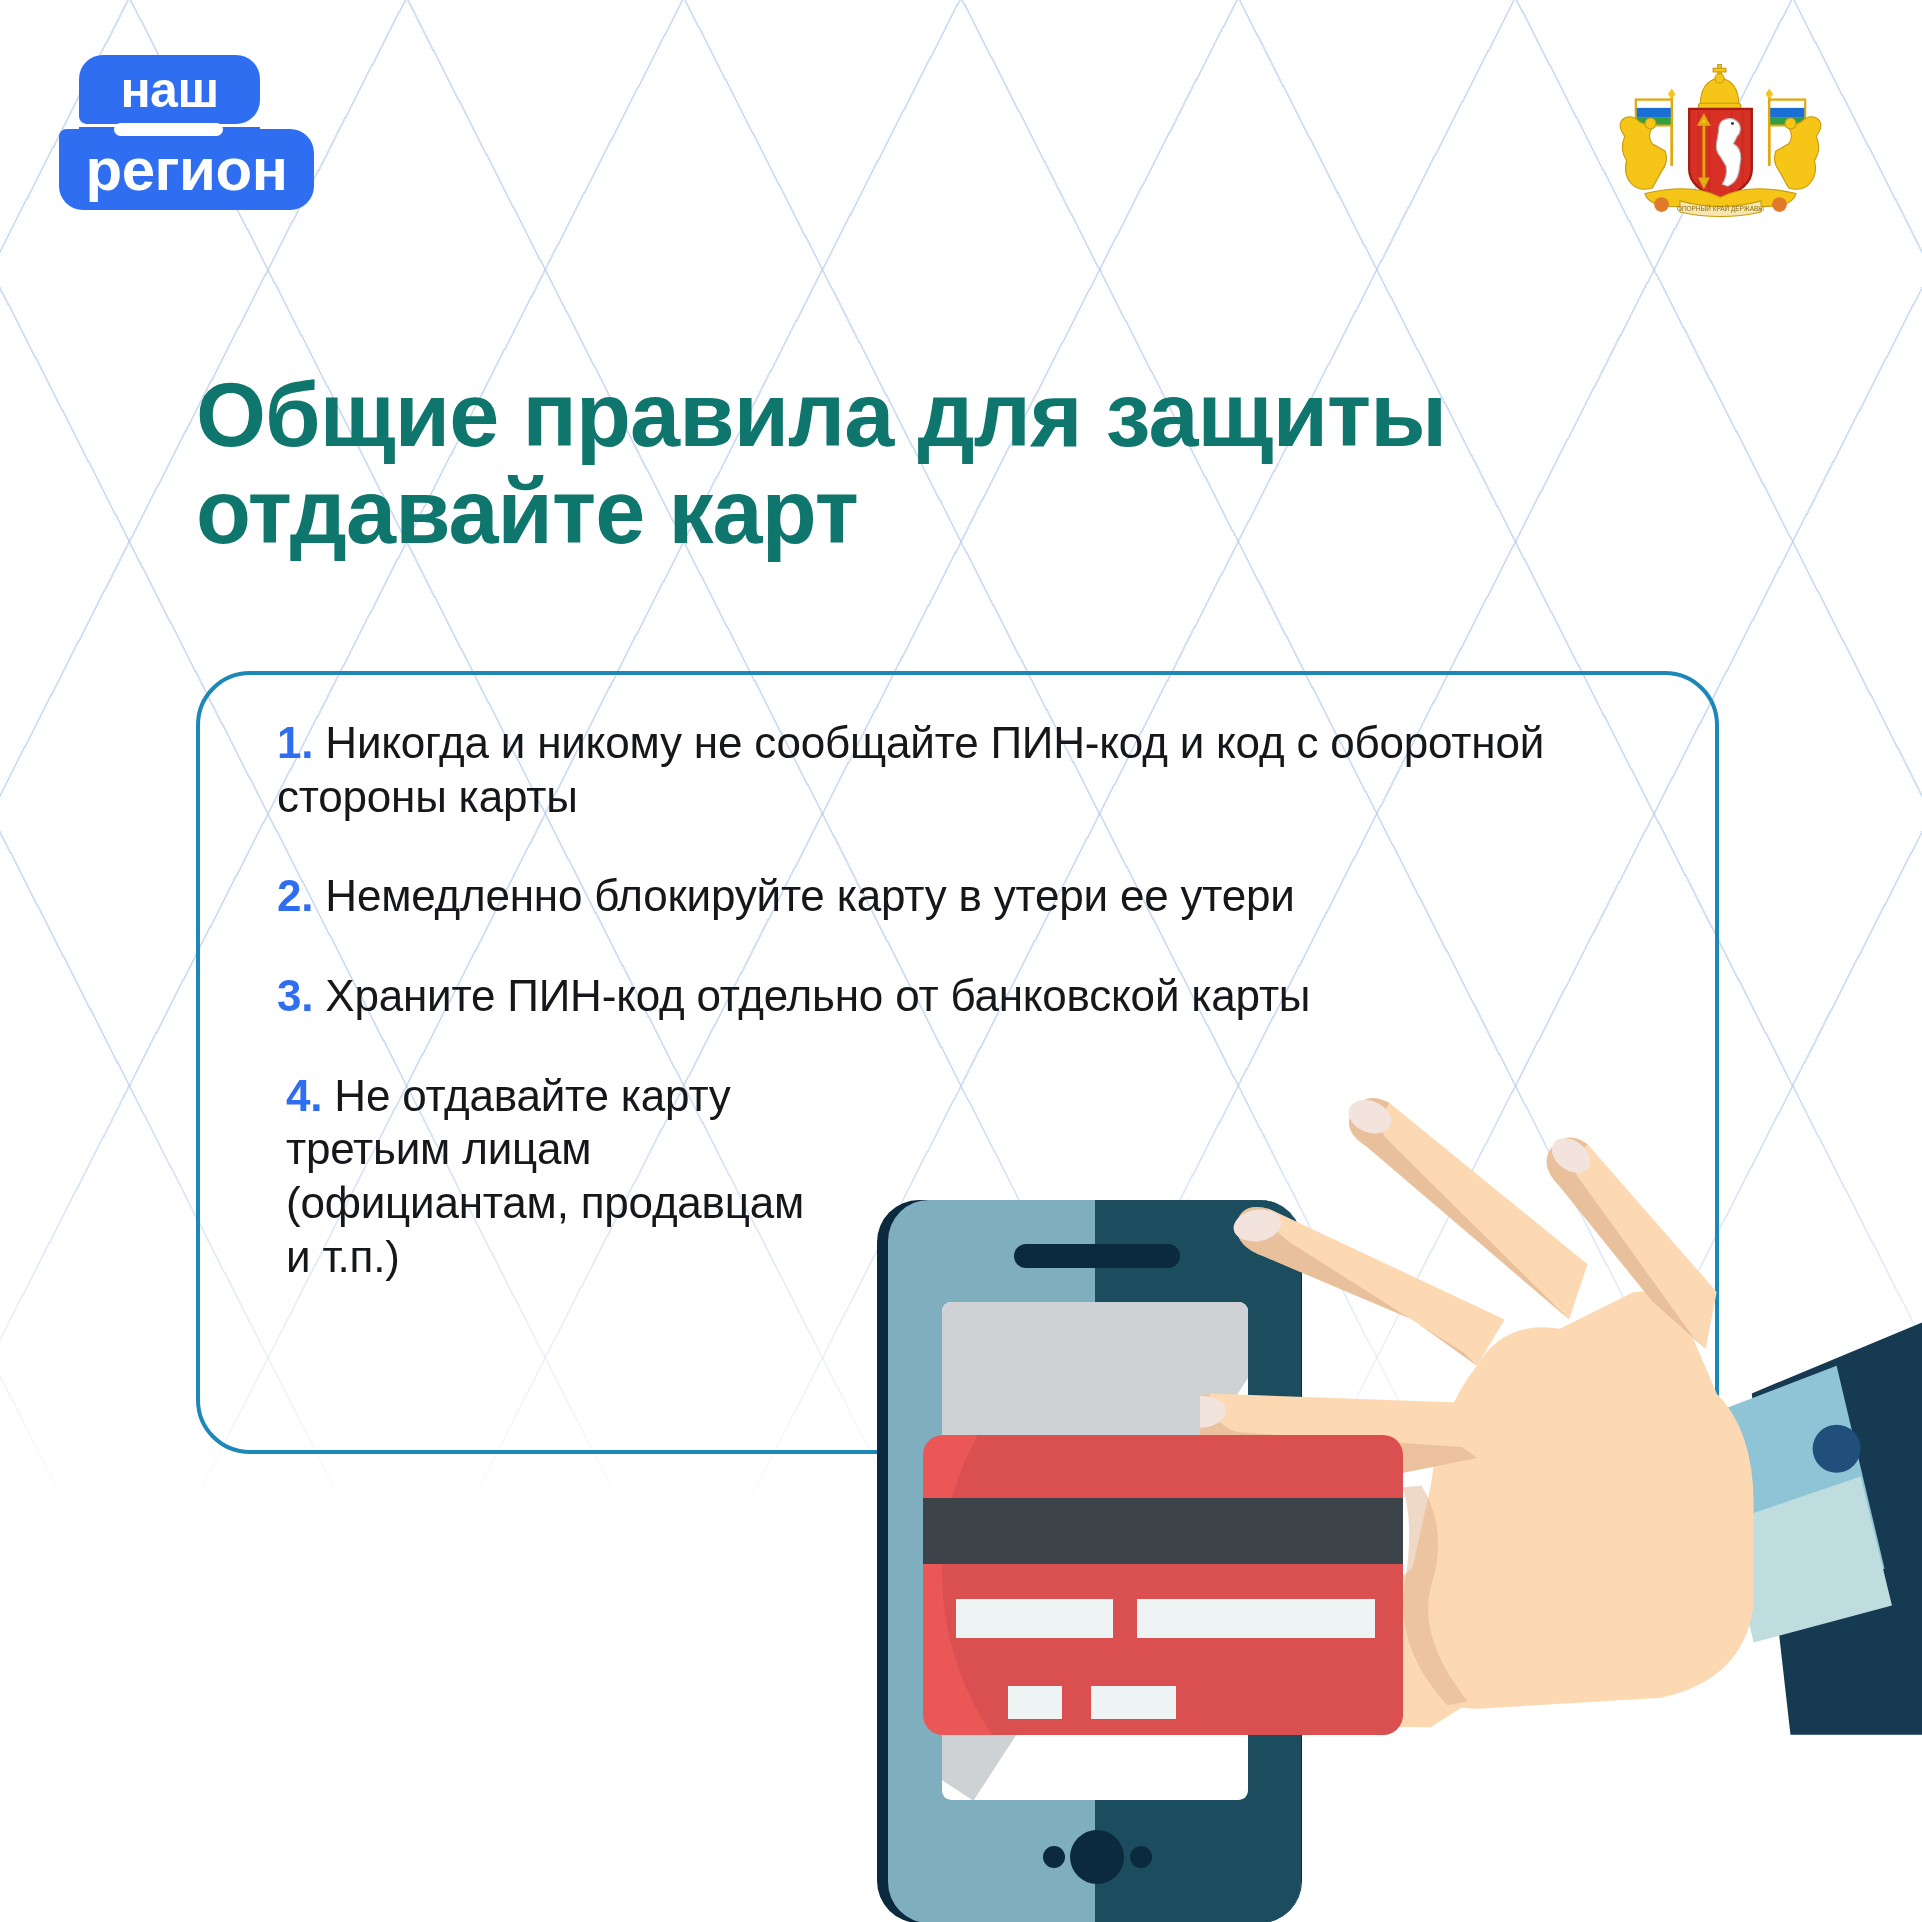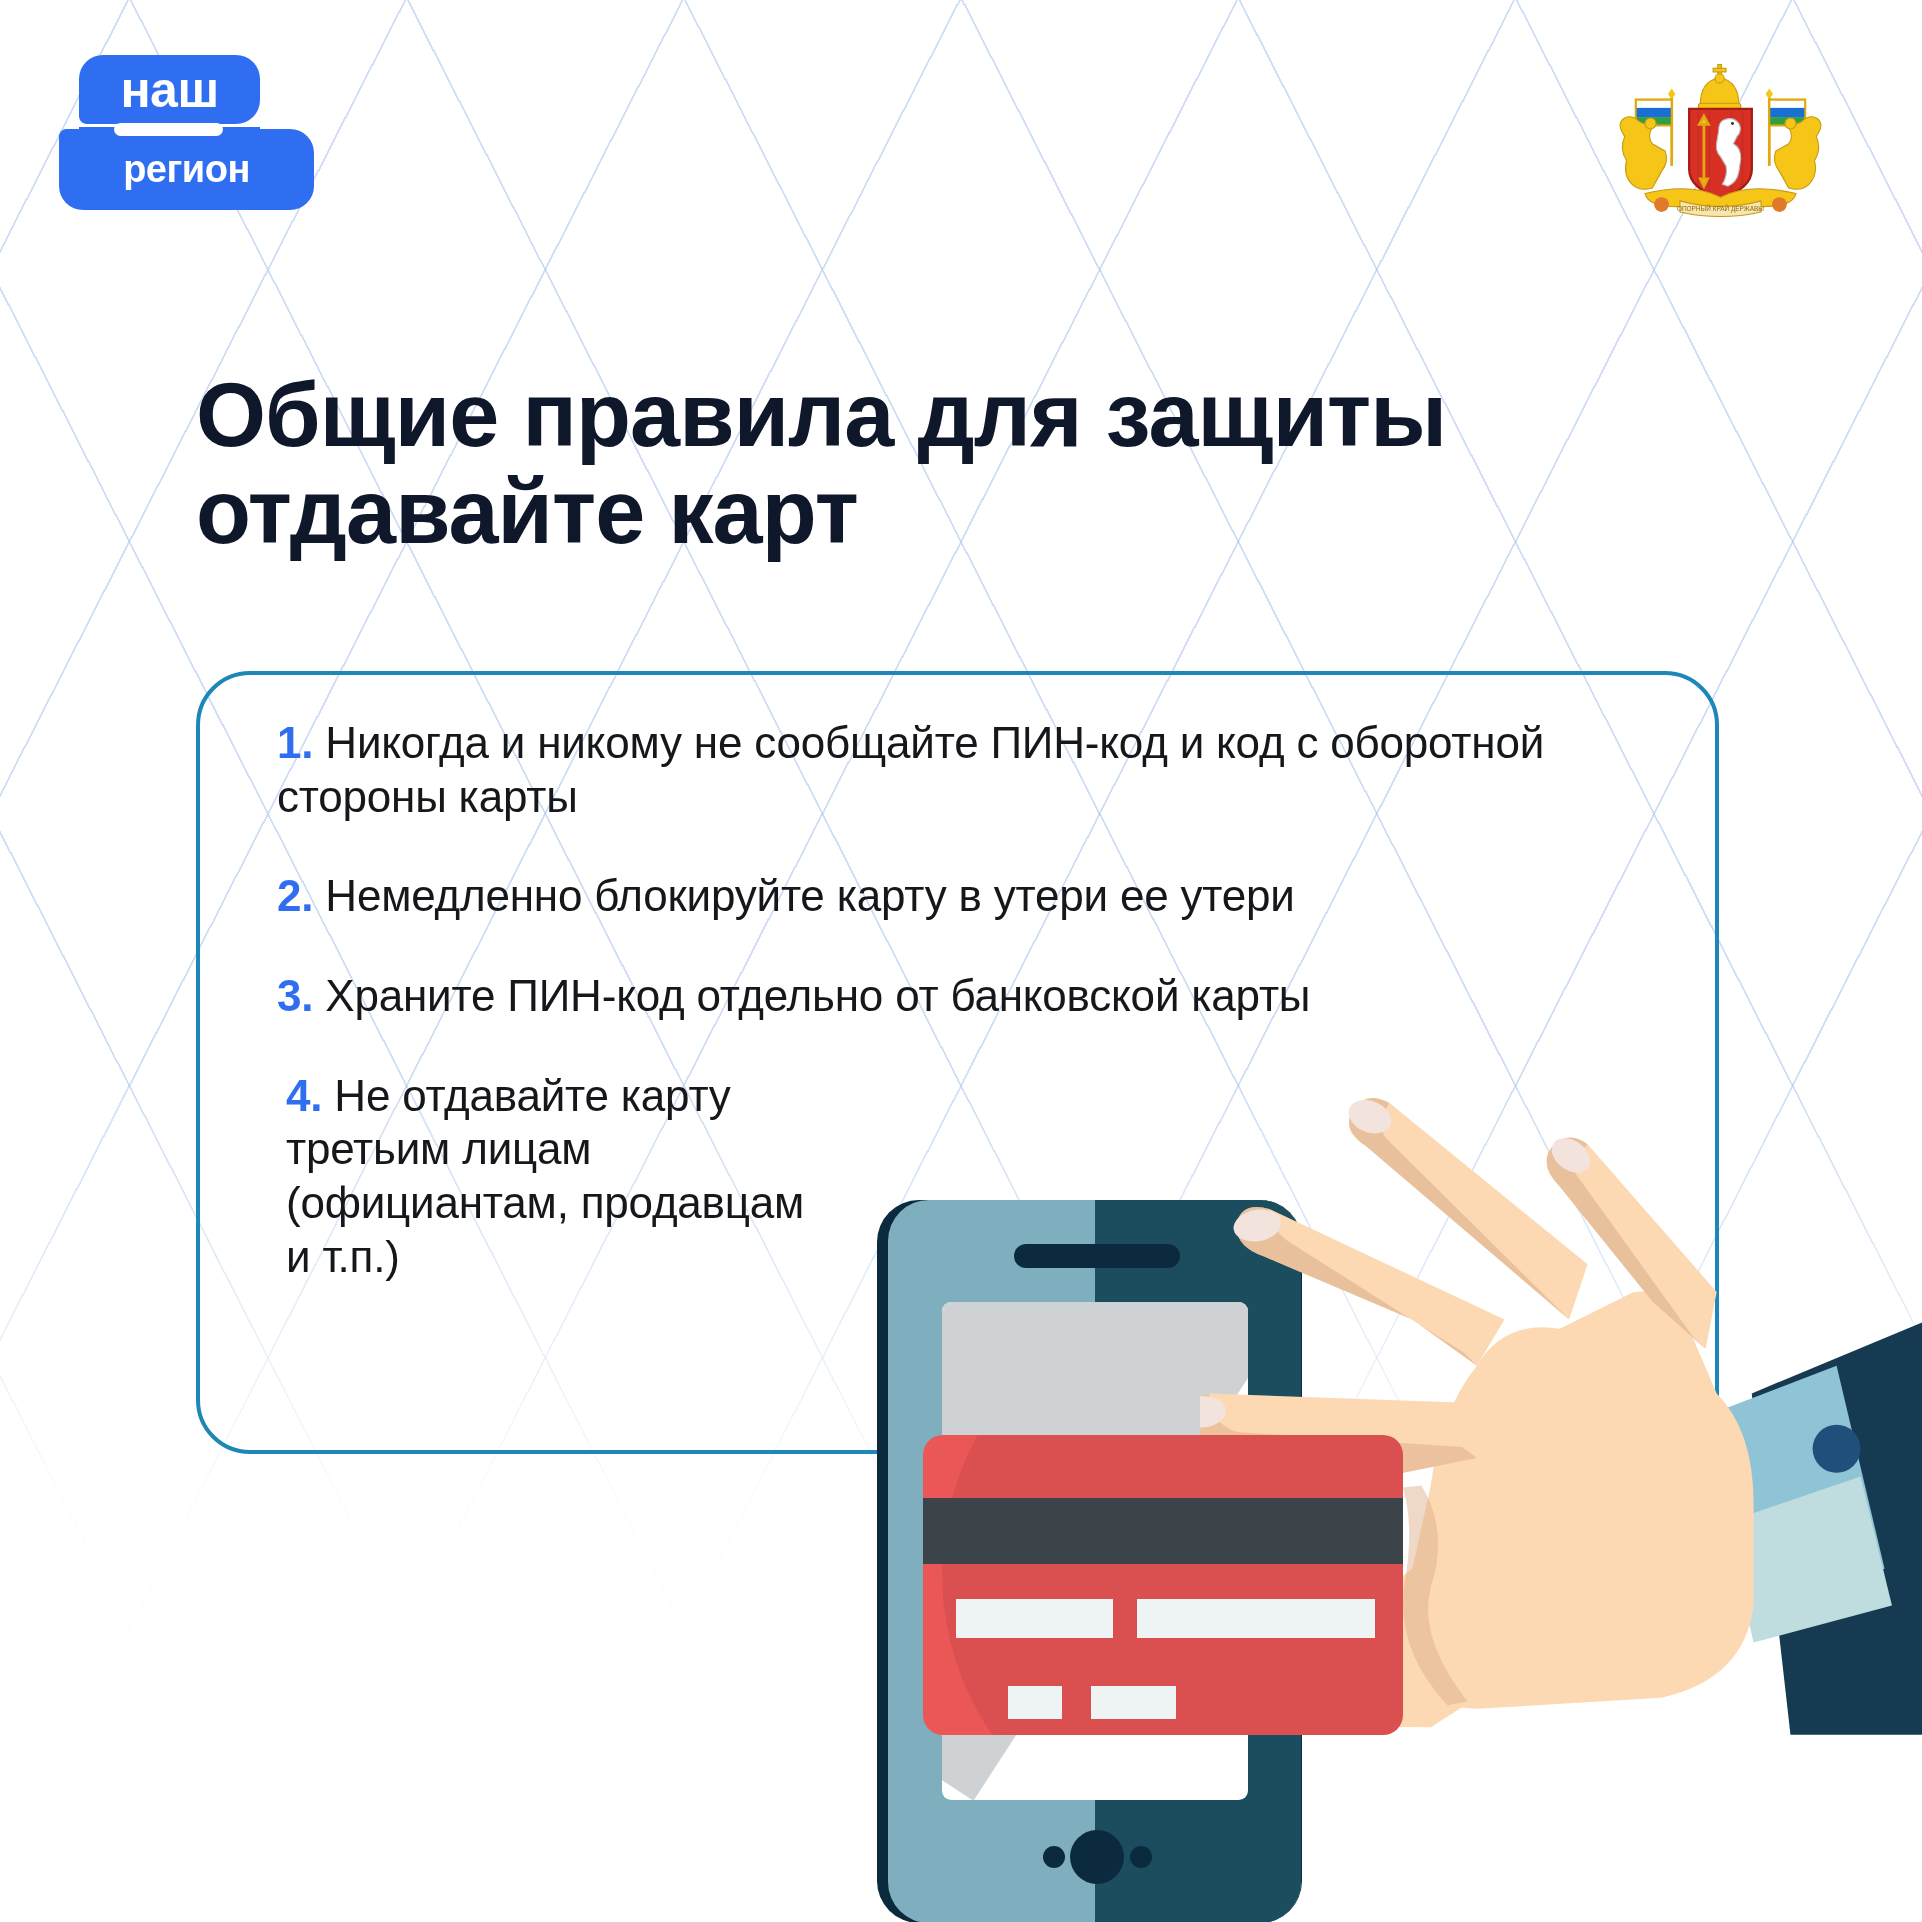--- a/index.html
+++ b/index.html
@@ -43,40 +43,40 @@
     letter-spacing:-0.5px;
   }
   #logo-top {
     left:20px; top:0px; width:181px; height:69px;
     border-radius:24px 24px 24px 7.4px;
     font-size:50px;
   }
   #logo-bot {
     left:0px; top:74px; width:255px; height:81px;
     border-radius:7.4px 24px 24px 24px;
-    font-size:38px;
+    font-size:60px;
   }
   #logo-notch {
     position:absolute; left:20px; top:72px; width:181px; height:14.8px;
     background:#2f6ef0;
   }
   #logo-cut {
     position:absolute; left:55px; top:68px; width:109px; height:13px;
     background:#ffffff; border-radius:7.4px;
     z-index:4;
   }
 
   
   #coa { position:absolute; right:89px; top:48px; width:225px; height:175px; }
 
   
   #title {
     position:absolute; left:196px; top:367px; width:1587px;
     font-size:90px; line-height:1.08; font-weight:700;
-    color:#0f172a; letter-spacing:-0.9px;
+    color:#0f766e; letter-spacing:-0.9px;
   }
   #title .ln { display:block; }
 
   
   #panel {
     position:absolute; left:196px; top:671px;
     width:1523px; height:783px;
     border:4.6px solid #1d87b8;
     border-radius:54px;
     background:transparent;

